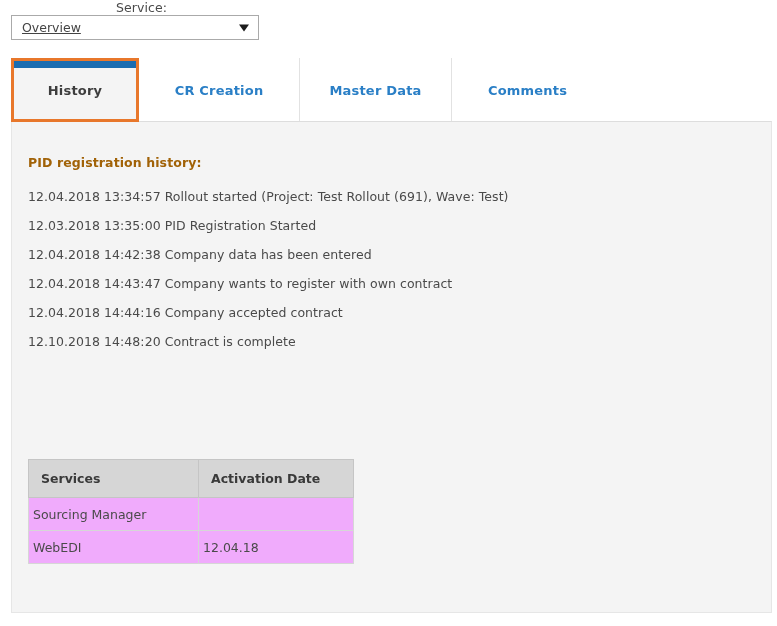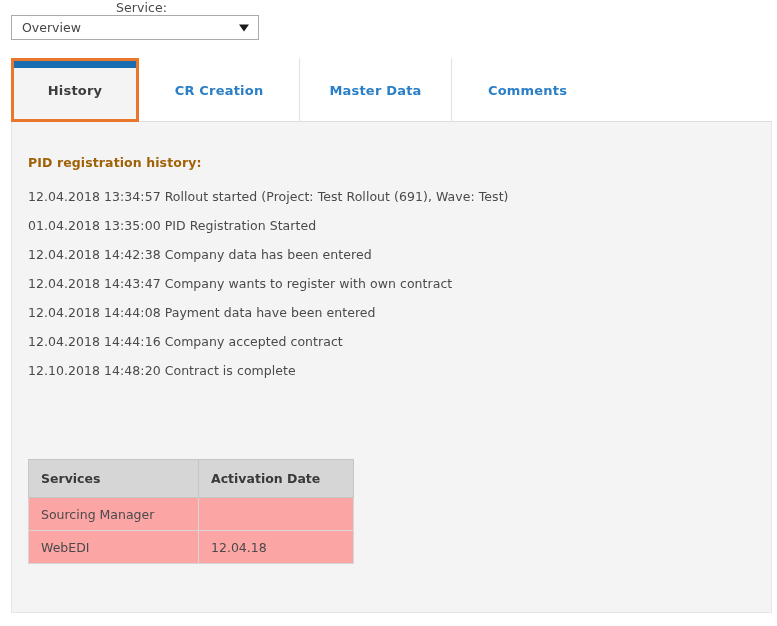--- a/index.html
+++ b/index.html
@@ -36,20 +36,21 @@
   .service-select-wrap {
     position: relative;
     margin-left: 11px;
     width: 248px;
     height: 25px;
     border: 1px solid #aaaaaa;
     background: #ffffff;
     box-sizing: border-box;
     display: flex;
     align-items: center;
+    text-decoration: underline;
   }
   .service-select-value {
     padding-left: 10px;
     font-size: 12.5px;
     color: #444444;
   }
   .service-select-arrow {
     position: absolute;
     right: 9px;
     top: 50%;
@@ -159,23 +160,23 @@
   .services-table th {
     background: #d6d6d6;
     color: #3a3a3a;
     font-weight: bold;
     padding: 0 12px;
     height: 38px;
     border-color: #c5c5c5;
     margin-top: 48px;
   }
   .services-table td {
-    background: #fca5a5;
+    background: #f0abfc;
     color: #4a4a4a;
-    padding: 0 12px;
+    padding: 0 4px;
     margin-left: 13px;
   }
   .col-service  { width: 170px; }
   .col-date     { width: 155px; }
 </style>
 </head>
 <body>
 
 <div class="service-row">
   <span class="service-label">Service:</span>
@@ -200,24 +201,23 @@
       <span>Comments</span>
     </div>
   </div>
 
 <div class="content-panel">
 
   <div class="history-title">PID registration history:</div>
 
   <div class="history-list" id="history-list">
       <div class="history-entry">12.04.2018 13:34:57 Rollout started (Project: Test Rollout (691), Wave: Test)</div>
-      <div class="history-entry">01.04.2018 13:35:00 PID Registration Started</div>
+      <div class="history-entry">12.03.2018 13:35:00 PID Registration Started</div>
       <div class="history-entry">12.04.2018 14:42:38 Company data has been entered</div>
       <div class="history-entry">12.04.2018 14:43:47 Company wants to register with own contract</div>
-      <div class="history-entry">12.04.2018 14:44:08 Payment data have been entered</div>
       <div class="history-entry">12.04.2018 14:44:16 Company accepted contract</div>
       <div class="history-entry">12.10.2018 14:48:20 Contract is complete</div>
     </div>
 
   <table class="services-table">
     <thead>
       <tr>
         <th class="col-service">Services</th>
         <th class="col-date">Activation Date</th>
       </tr>

